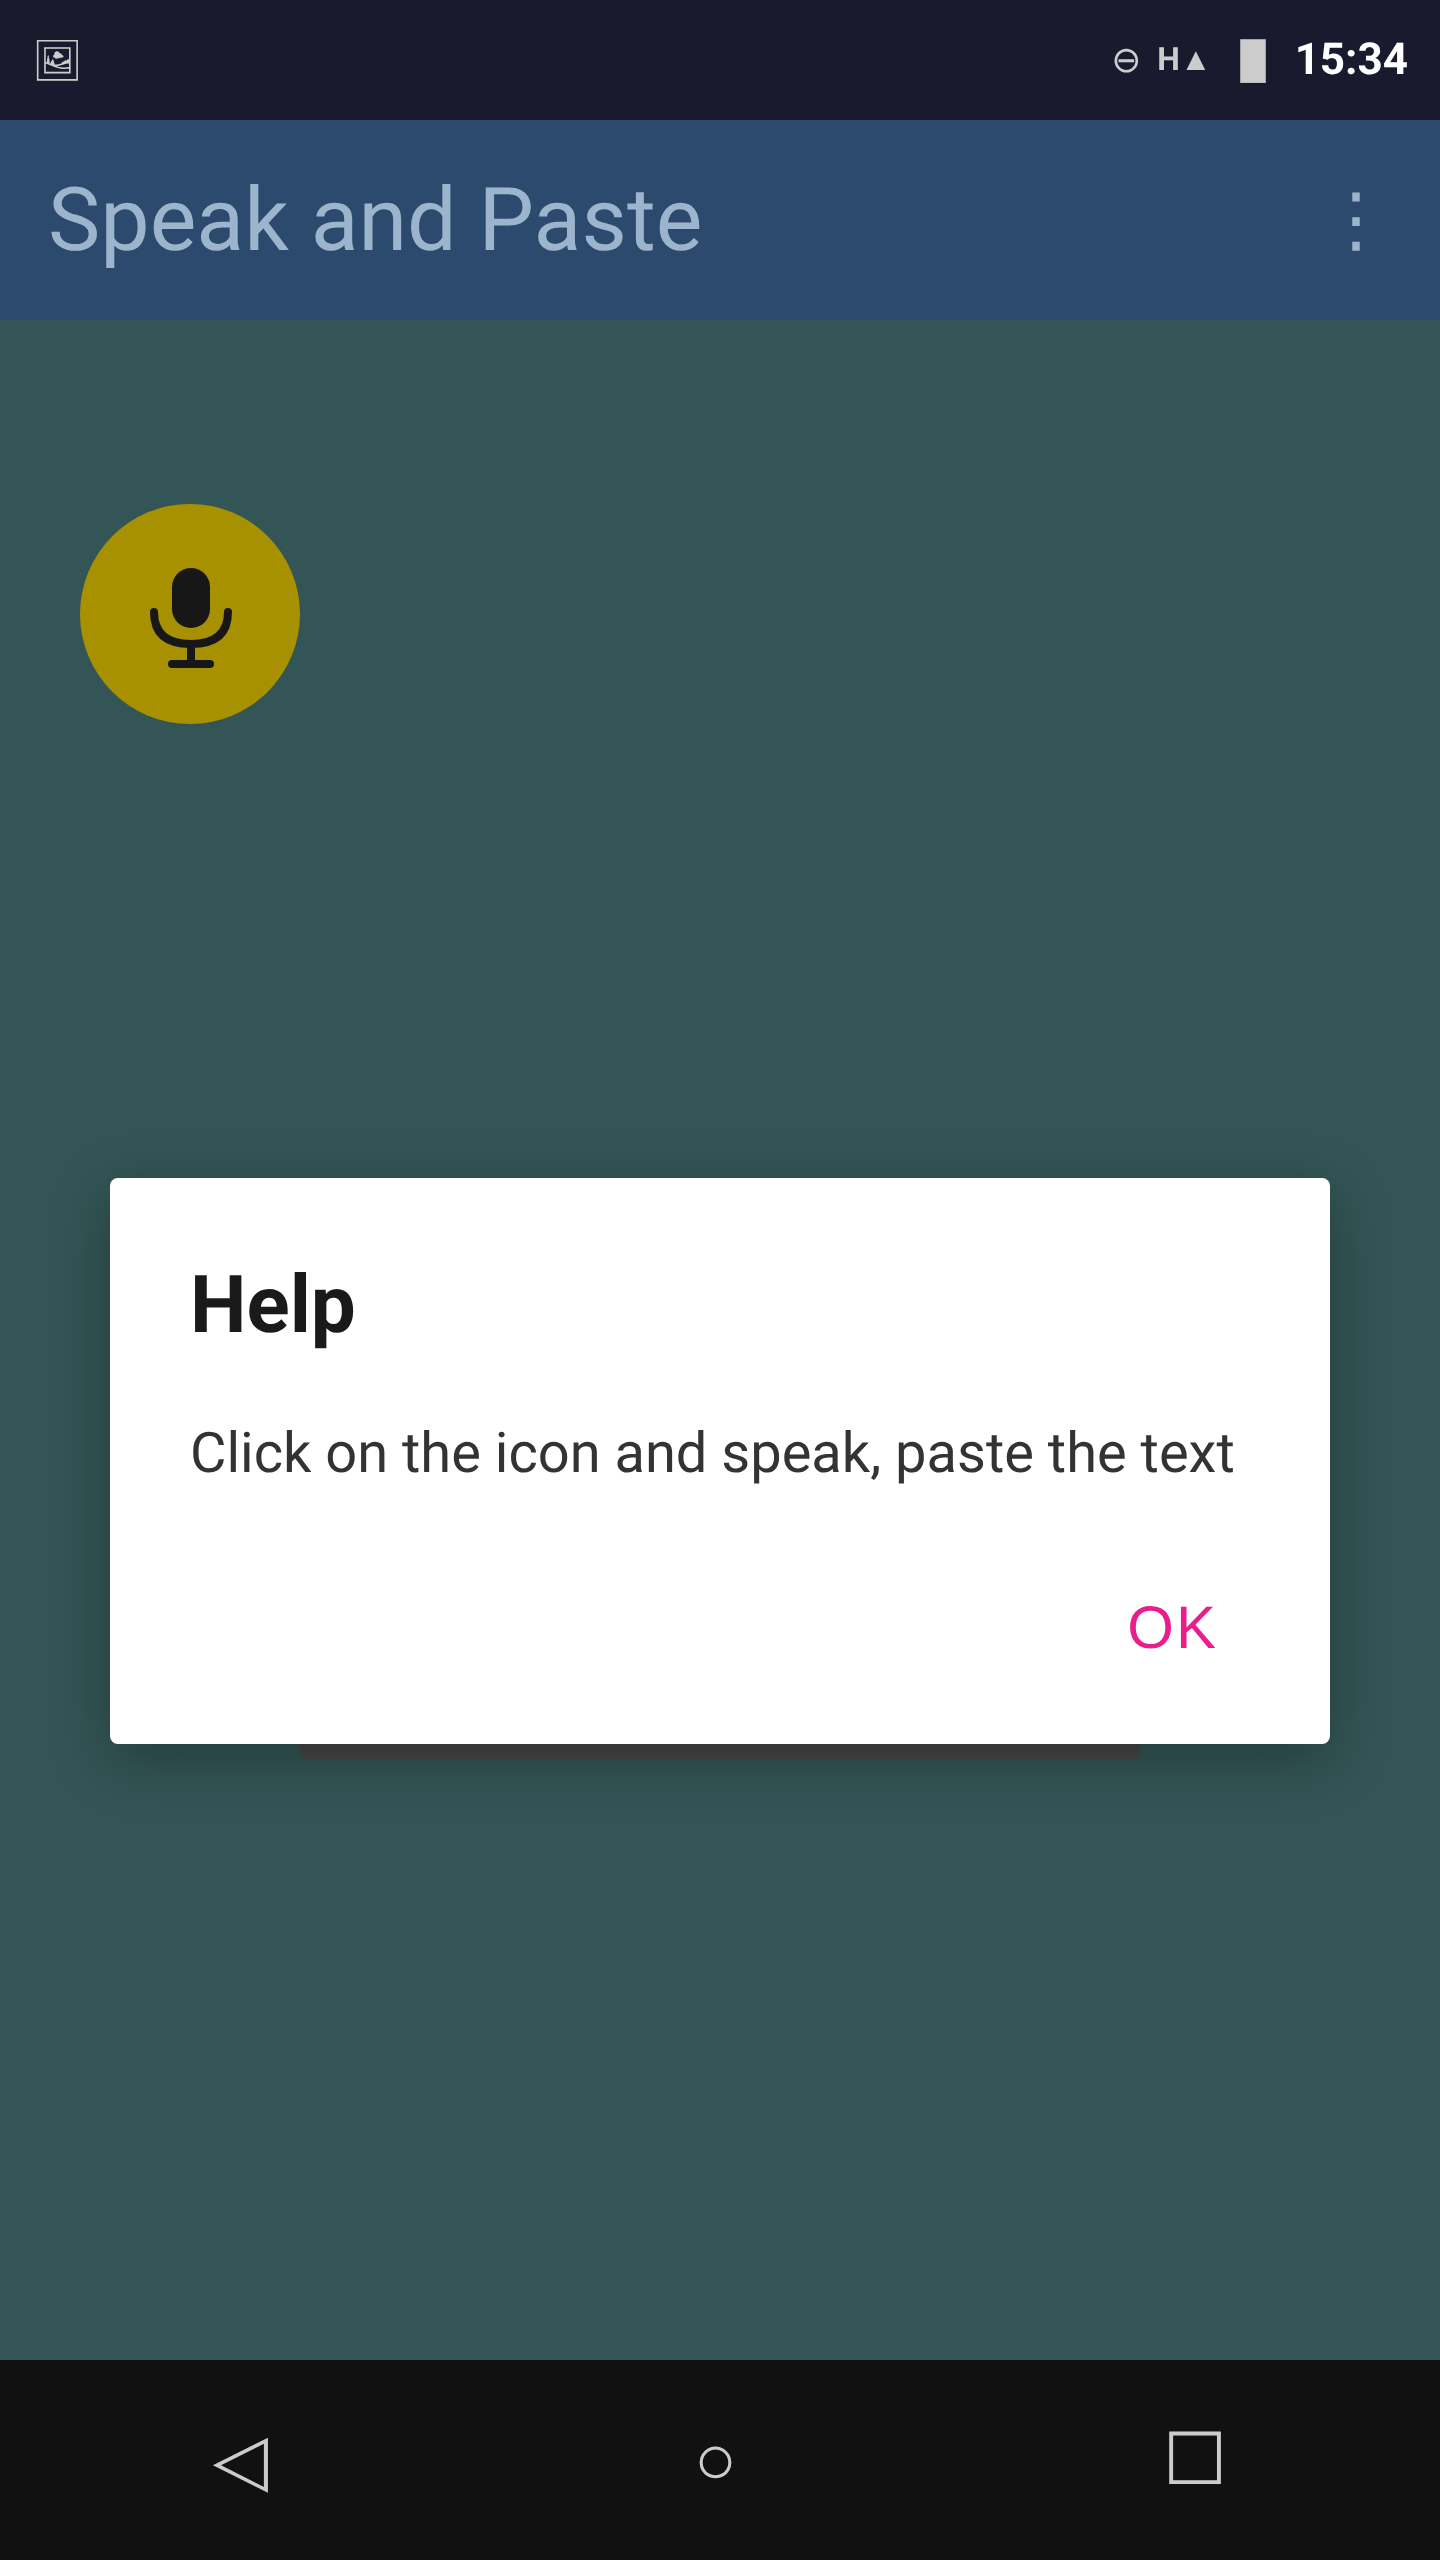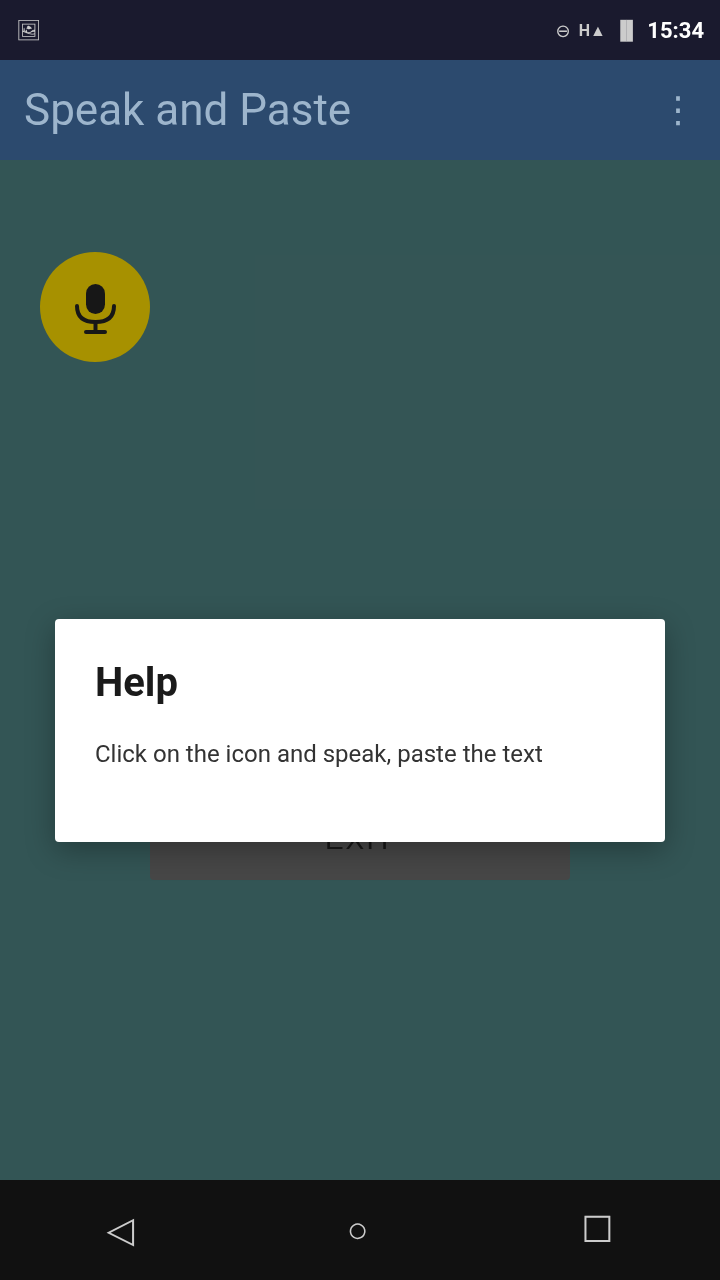--- a/index.html
+++ b/index.html
@@ -146,21 +146,21 @@
     }
 
     .dialog-title {
       font-size: 40px;
       font-weight: 700;
       color: #1a1a1a;
       margin-bottom: 30px;
     }
 
     .dialog-message {
-      font-size: 24px;
+      font-size: 28px;
       color: #333;
       line-height: 1.5;
       margin-bottom: 40px;
     }
 
     .dialog-actions {
       display: flex;
       justify-content: flex-end;
     }
 
@@ -225,20 +225,23 @@
   </div>
 
   <div class="exit-button-area">
     <button class="exit-button">EXIT</button>
   </div>
 
   <div class="dialog-overlay">
     <div class="dialog">
       <div class="dialog-title">Help</div>
       <div class="dialog-message">Click on the icon and speak, paste the text</div>
+      <div class="dialog-actions">
+        <button class="dialog-ok-button">OK</button>
+      </div>
     </div>
   </div>
 
 </div>
 
 <div class="bottom-nav">
   <span class="nav-icon">◁</span>
   <span class="nav-icon">○</span>
   <span class="nav-icon">☐</span>
 </div>

